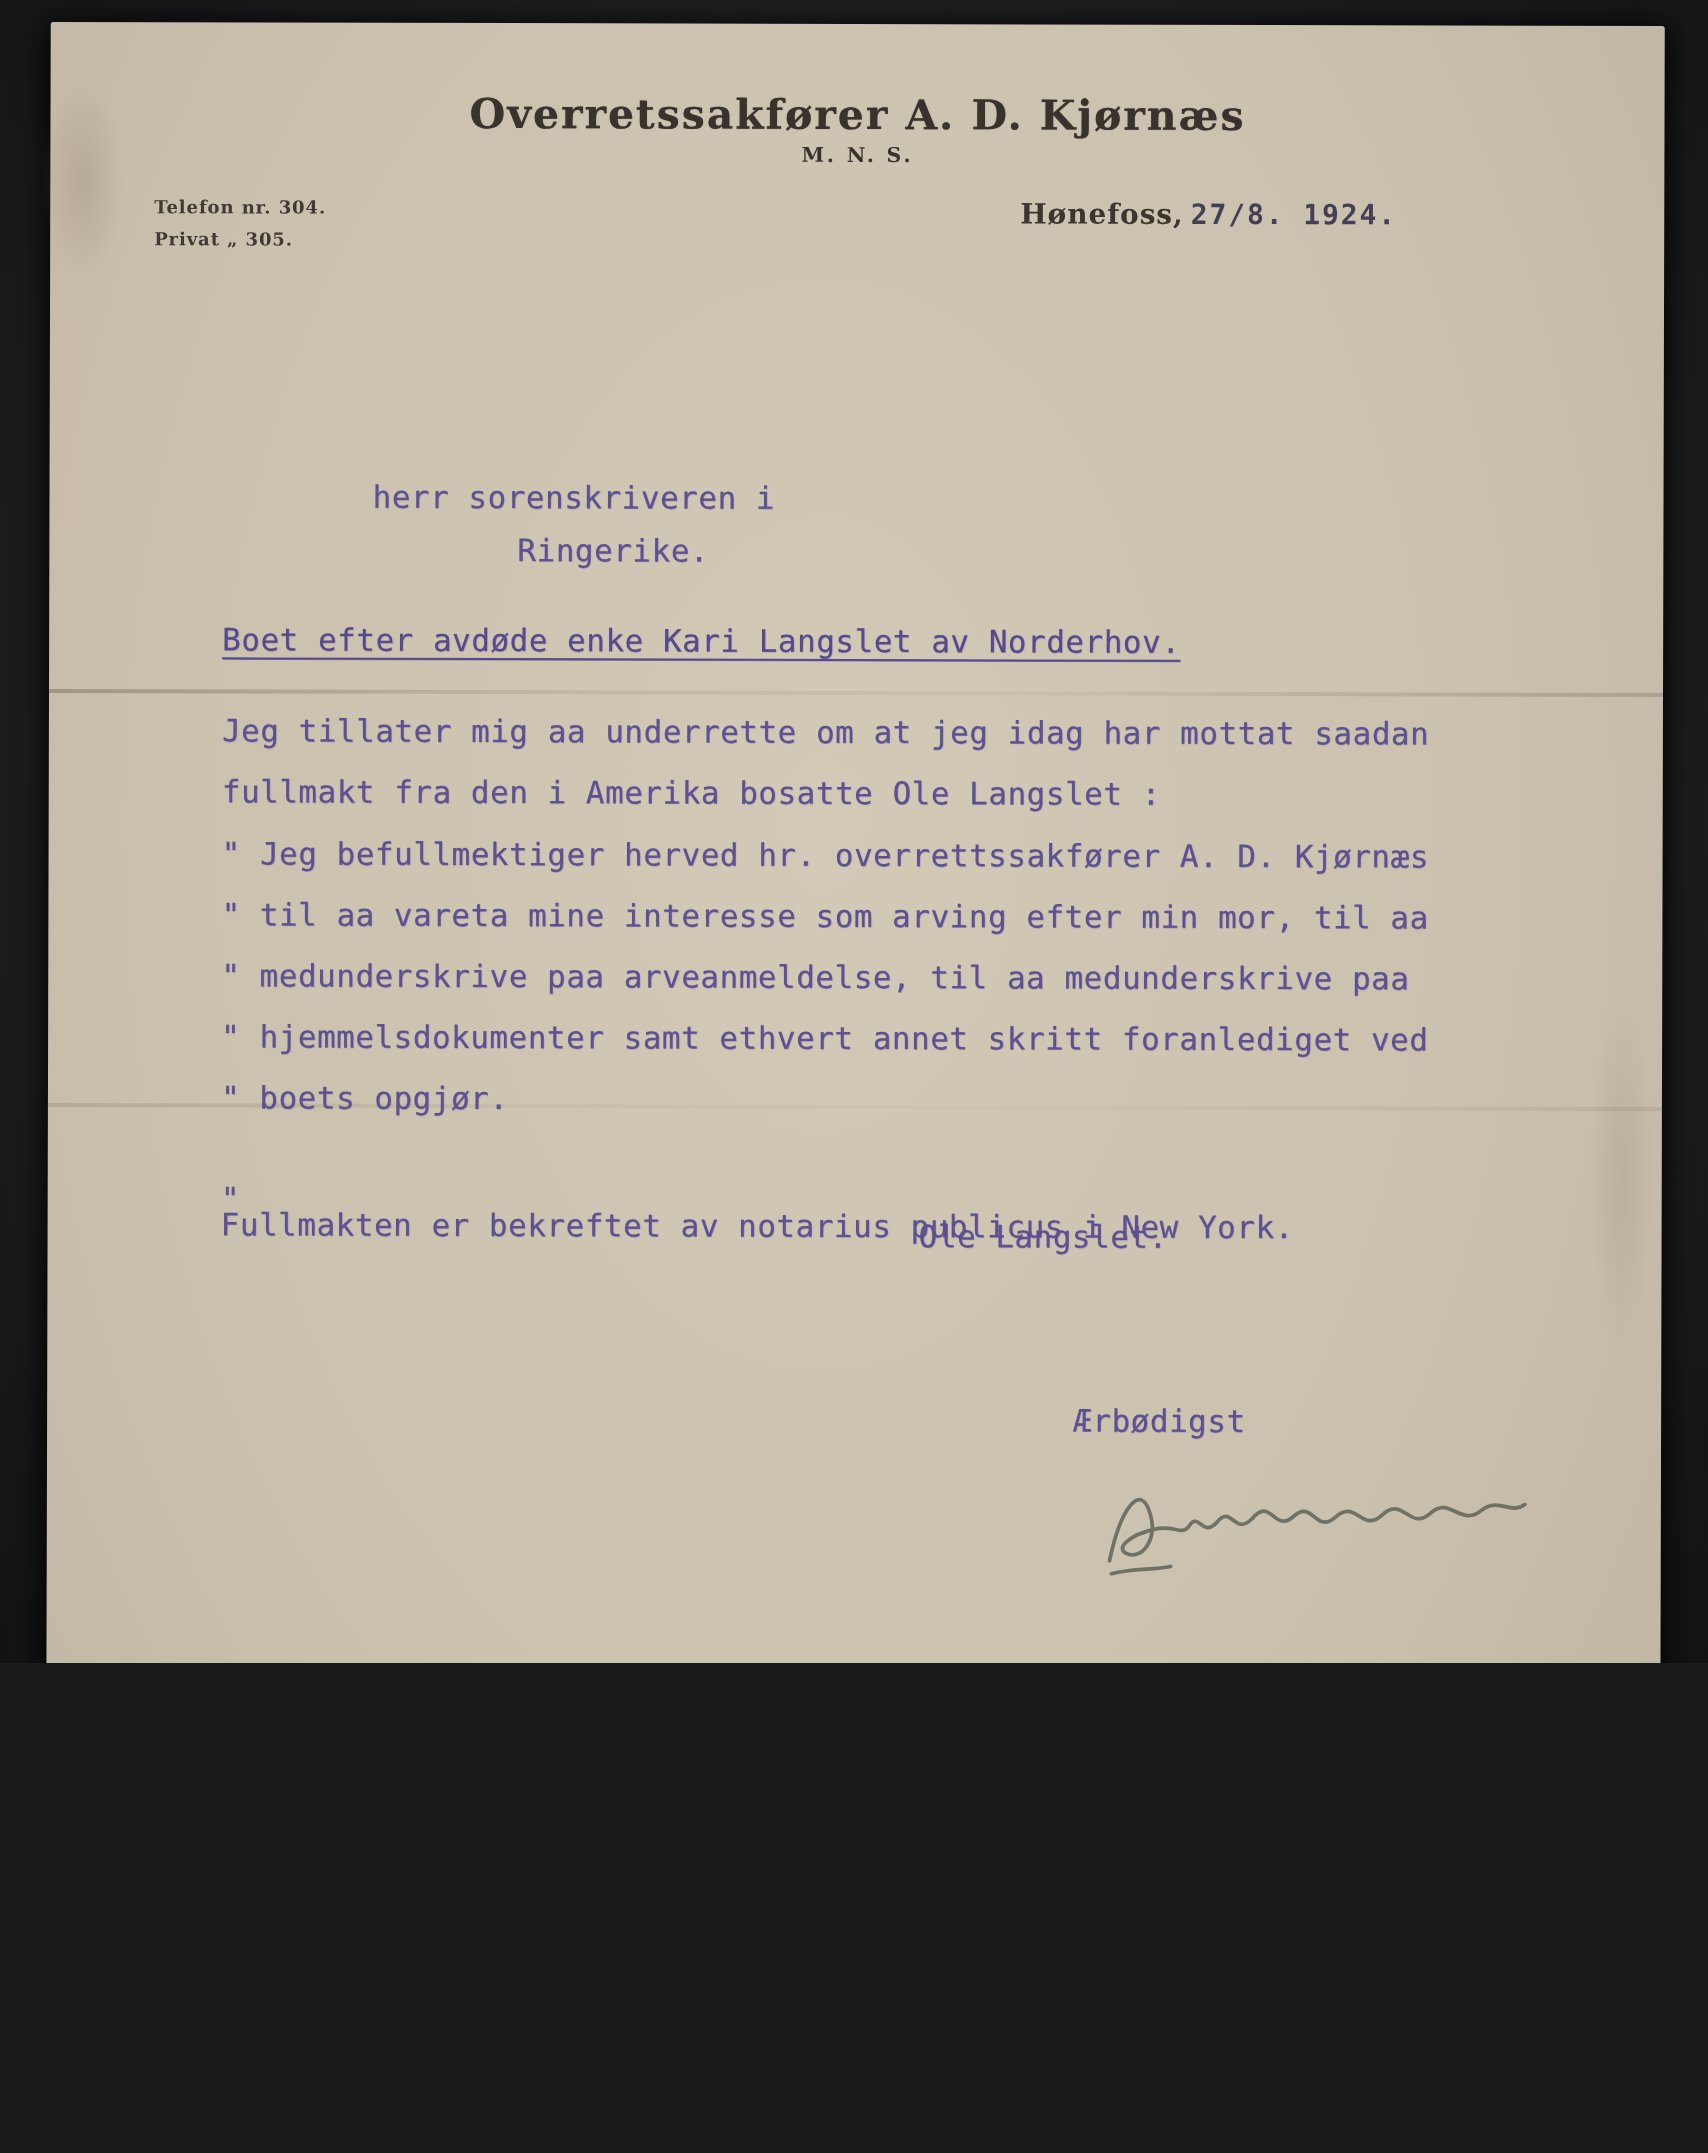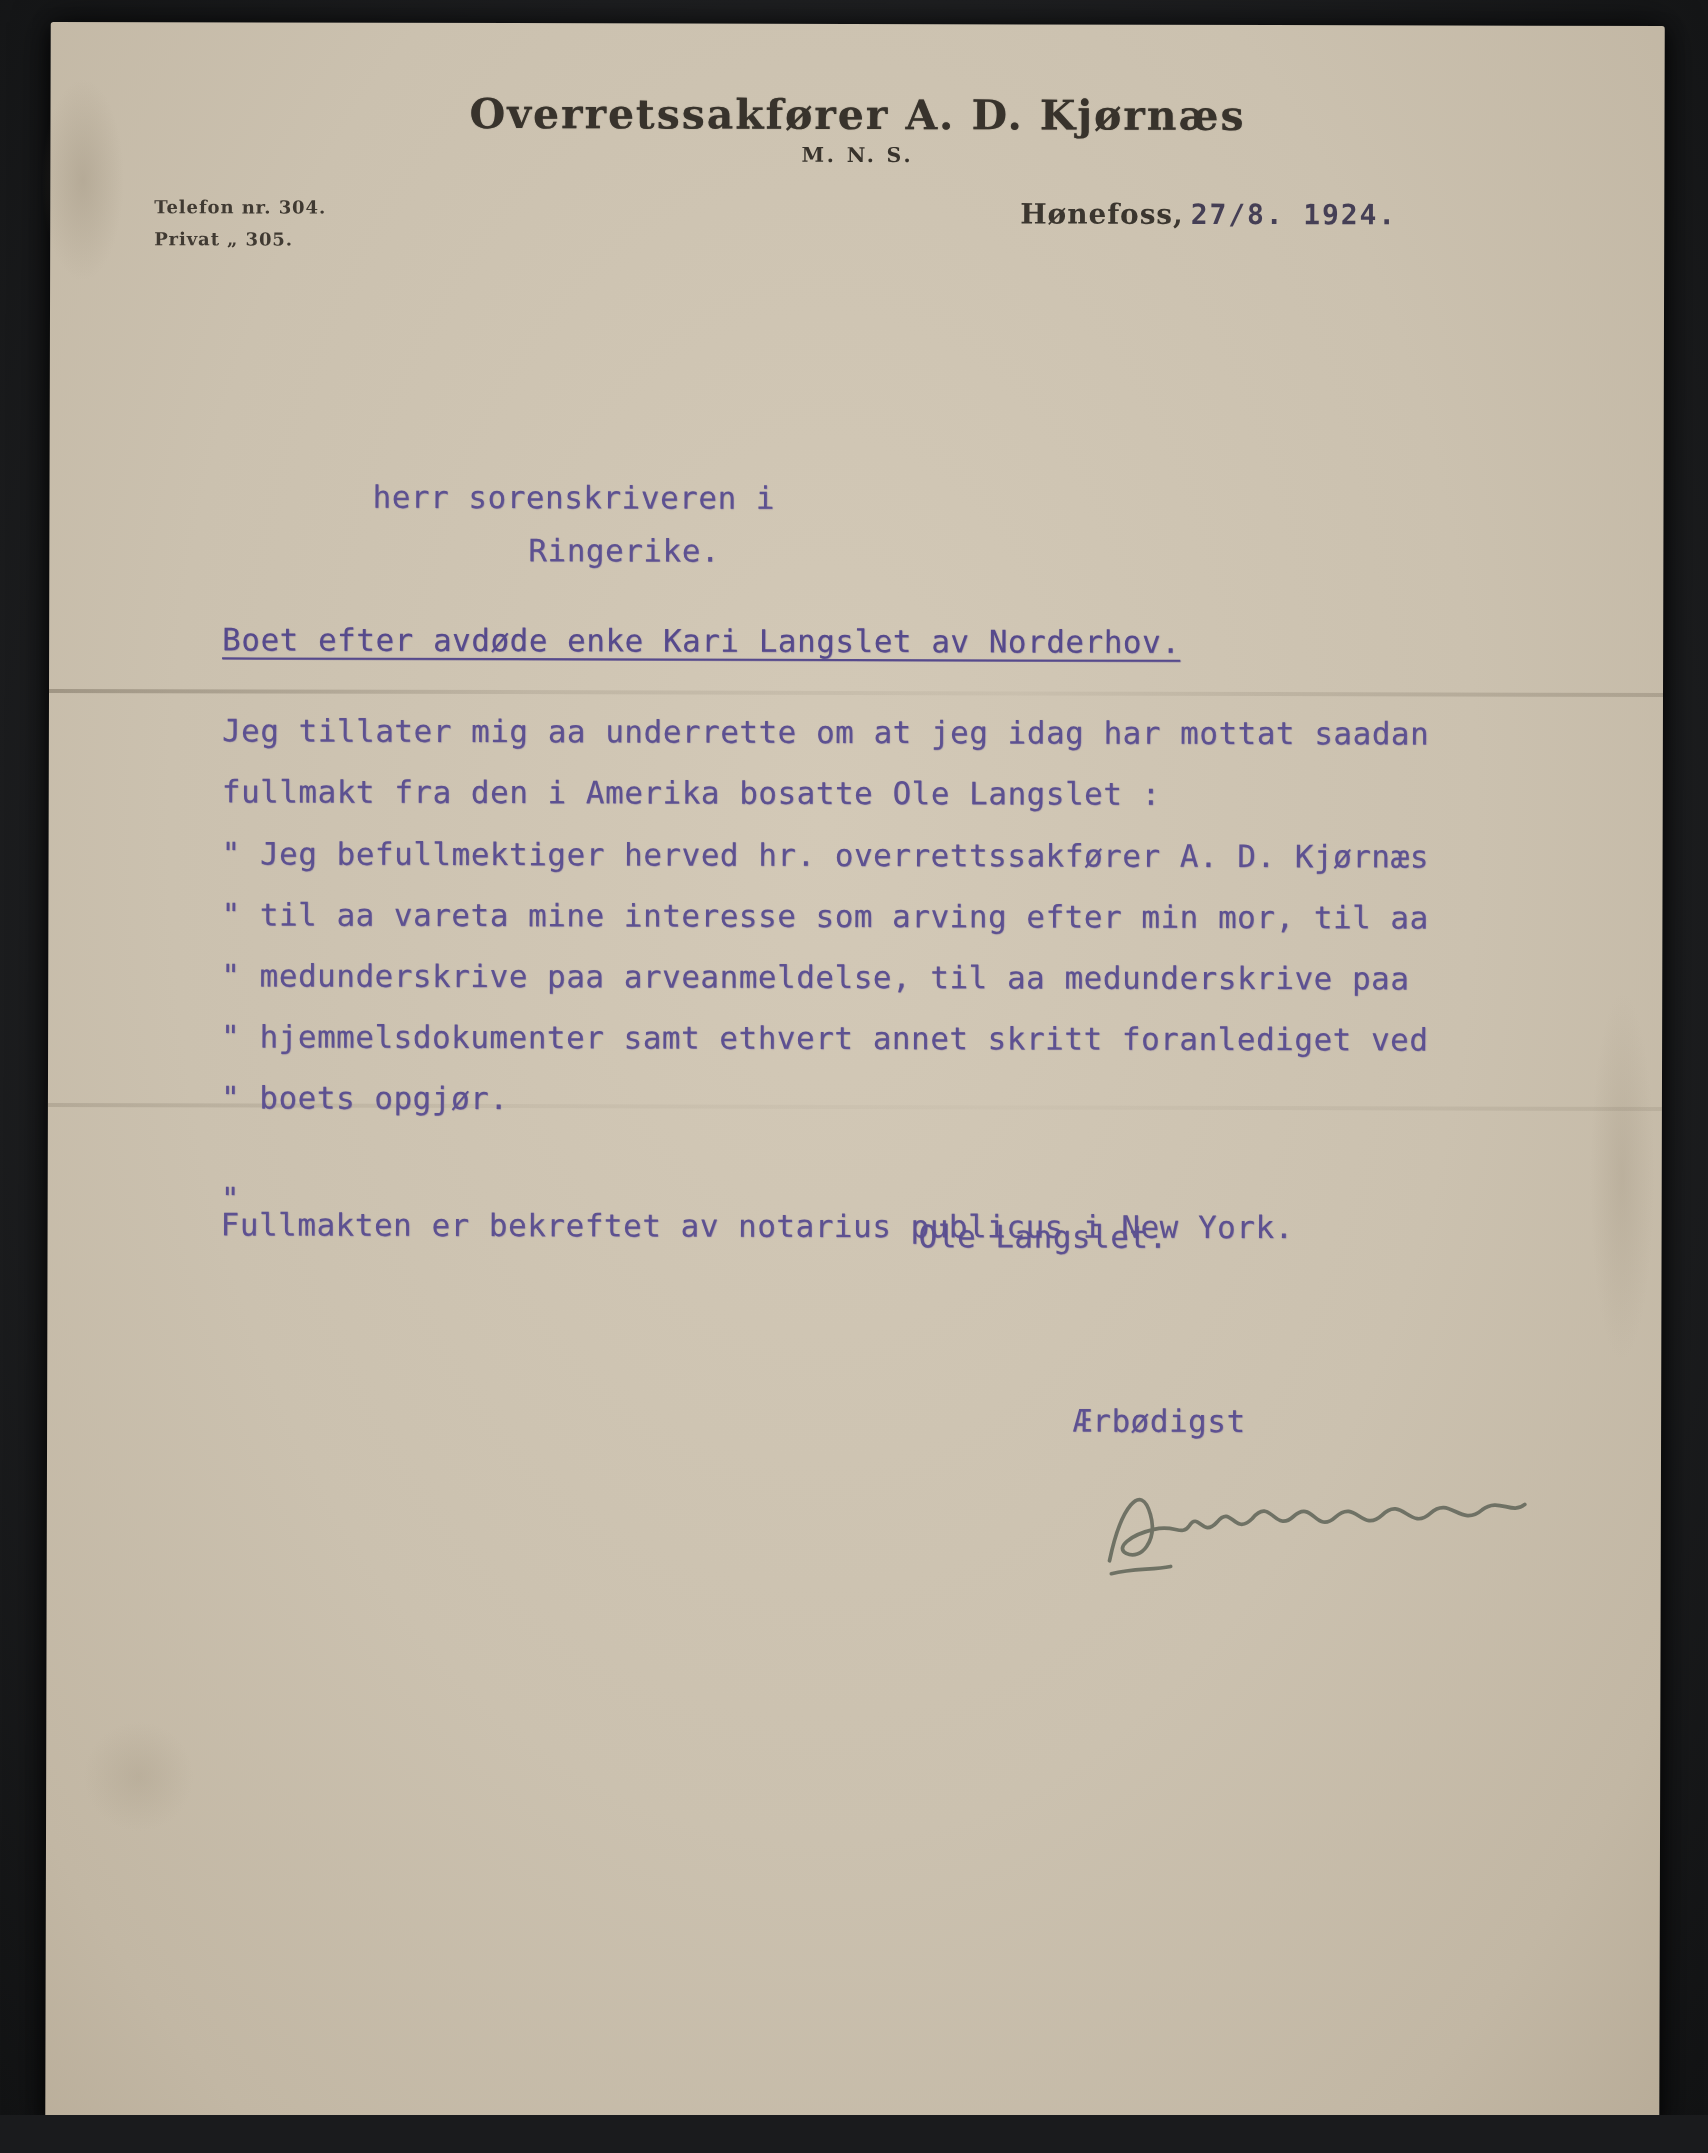--- a/index.html
+++ b/index.html
@@ -3,21 +3,21 @@
 <meta charset="utf-8">
 <style>
   html, body {
     margin: 0;
     padding: 0;
     background: #1a1b1d;
   }
   .page {
     position: relative;
     width: 1709px;
-    height: 2115px;
+    height: 1663px;
     overflow: hidden;
     background:
       radial-gradient(ellipse at 50% 45%, #2c2d2f 0%, #202123 55%, #121314 100%);
   }
   .paper {
     position: absolute;
     left: 48px;
     top: 24px;
     width: 1614px;
     height: 2107px;
@@ -119,21 +119,21 @@
   .typed {
     position: absolute;
     font-family: "DejaVu Sans Mono", "Liberation Mono", monospace;
     font-size: 31px;
     letter-spacing: 0.5px;
     color: #5d5191;
     white-space: pre;
     text-shadow: 0.5px 0.5px 0.9px rgba(84,70,140,0.55);
   }
   .recipient-1 { left: 323px; top: 456px; }
-  .recipient-2 { left: 479px; top: 509px; text-align: right; }
+  .recipient-2 { left: 468px; top: 509px; text-align: right; }
   .subject {
     left: 173px; top: 599px;
     text-decoration: underline;
     text-decoration-thickness: 2.3px;
     text-underline-offset: 7.4px;
     color: #564a8c;
   }
   .body-line { left: 173px; }
   .attr-line { left: 173px; top: 1122px; width: 1280px; }
   .attr-line .attr-quote { position: absolute; left: 0; }

